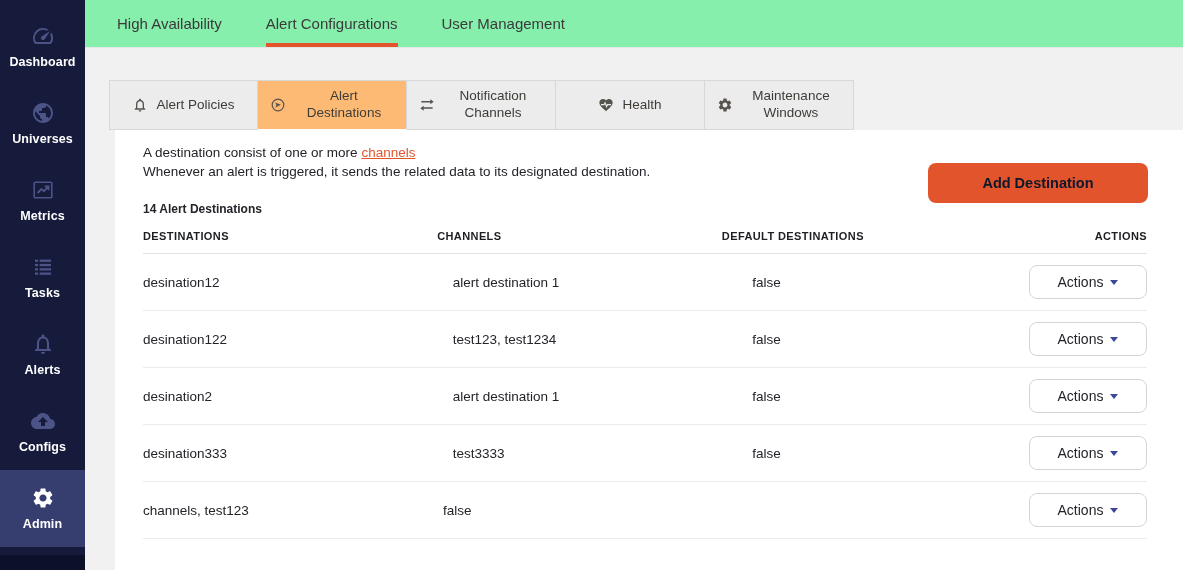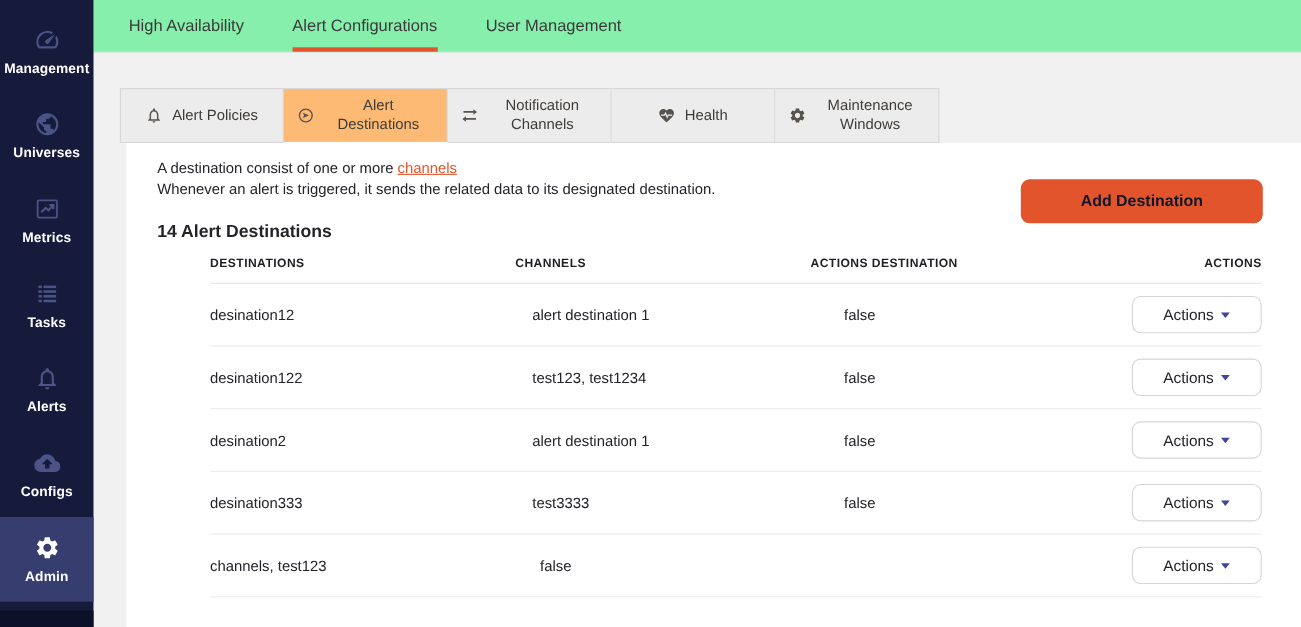--- a/index.html
+++ b/index.html
@@ -74,24 +74,24 @@
 
   .desc { font-size:13.5px; color:#232329; line-height:19px; }
   .desc a { color:#E2552C; text-decoration:underline; cursor:pointer; }
 
   .add-btn {
     position:absolute; top:33px; right:35px; width:220px; height:40px;
     background:#E2552C; color:#0f172a; border:none; border-radius:8px;
     font-family:inherit; font-size:14.5px; font-weight:700; cursor:pointer;
   }
 
-  .section-heading { margin-top:21px; font-size:16px; font-weight:700; color:#232329; }
-
-  
-  .dest-table { margin-top:2px;margin-left:48px; }
+  .section-heading { margin-top:21px; font-size:12px; font-weight:700; color:#232329; }
+
+  
+  .dest-table { margin-top:2px; }
   .t-row { display:flex; align-items:center; }
   .t-head { height:36px; border-bottom:1px solid #E3E3E6; }
   .t-head .cell {
     font-size:11px; font-weight:700; letter-spacing:.4px; color:#1E1F23;
   }
   .t-body-row { height:57px; border-bottom:1px solid #EBEBEE; }
   .t-body-row .cell { font-size:13.5px; color:#232329; }
   .col-dest    { width:310px; }
   .col-chan    { width:300px; }
   .col-default { width:277px; }
@@ -114,21 +114,21 @@
 <body>
 
 <div class="sidebar">
 
   <div class="side-item">
     <span class="icon">
       <svg viewBox="0 0 24 24" fill="currentColor">
           <path d="M20.38 8.57l-1.23 1.85a8 8 0 0 1-.22 7.58H5.07A8 8 0 0 1 15.58 6.85l1.85-1.23A10 10 0 0 0 3.35 19a2 2 0 0 0 1.72 1h13.85a2 2 0 0 0 1.74-1 10 10 0 0 0-.27-10.44zm-9.79 6.84a2 2 0 0 0 2.83 0l5.66-8.49-8.49 5.66a2 2 0 0 0 0 2.83z"></path>
         </svg>
     </span>
-    <span class="label">Management</span>
+    <span class="label">Dashboard</span>
   </div>
 
   <div class="side-item">
     <span class="icon">
       <svg viewBox="0 0 24 24" fill="currentColor">
           <path d="M12 2C6.48 2 2 6.48 2 12s4.48 10 10 10 10-4.48 10-10S17.52 2 12 2zm-1 17.93c-3.95-.49-7-3.85-7-7.93 0-.62.08-1.21.21-1.79L9 15v1c0 1.1.9 2 2 2v1.93zm6.9-2.54c-.26-.81-1-1.39-1.9-1.39h-1v-3c0-.55-.45-1-1-1H8v-2h2c.55 0 1-.45 1-1V7h2c1.1 0 2-.9 2-2v-.41c2.93 1.19 5 4.06 5 7.41 0 2.08-.8 3.97-2.1 5.39z"></path>
         </svg>
     </span>
     <span class="label">Universes</span>
   </div>
@@ -260,21 +260,21 @@
 
       <button class="add-btn">Add Destination</button>
 
       <div class="section-heading">14 Alert Destinations</div>
 
       <div class="dest-table">
 
         <div class="t-row t-head">
           <div class="cell col-dest">DESTINATIONS</div>
           <div class="cell col-chan">CHANNELS</div>
-          <div class="cell col-default">ACTIONS DESTINATION</div>
+          <div class="cell col-default">DEFAULT DESTINATIONS</div>
           <div class="cell col-actions">ACTIONS</div>
         </div>
 
         <div class="t-row t-body-row">
           <div class="cell col-dest">desination12</div>
           <div class="cell col-chan">alert destination 1</div>
           <div class="cell col-default">false</div>
           <div class="cell col-actions">
             <button class="actions-btn">
               <span>Actions</span>

